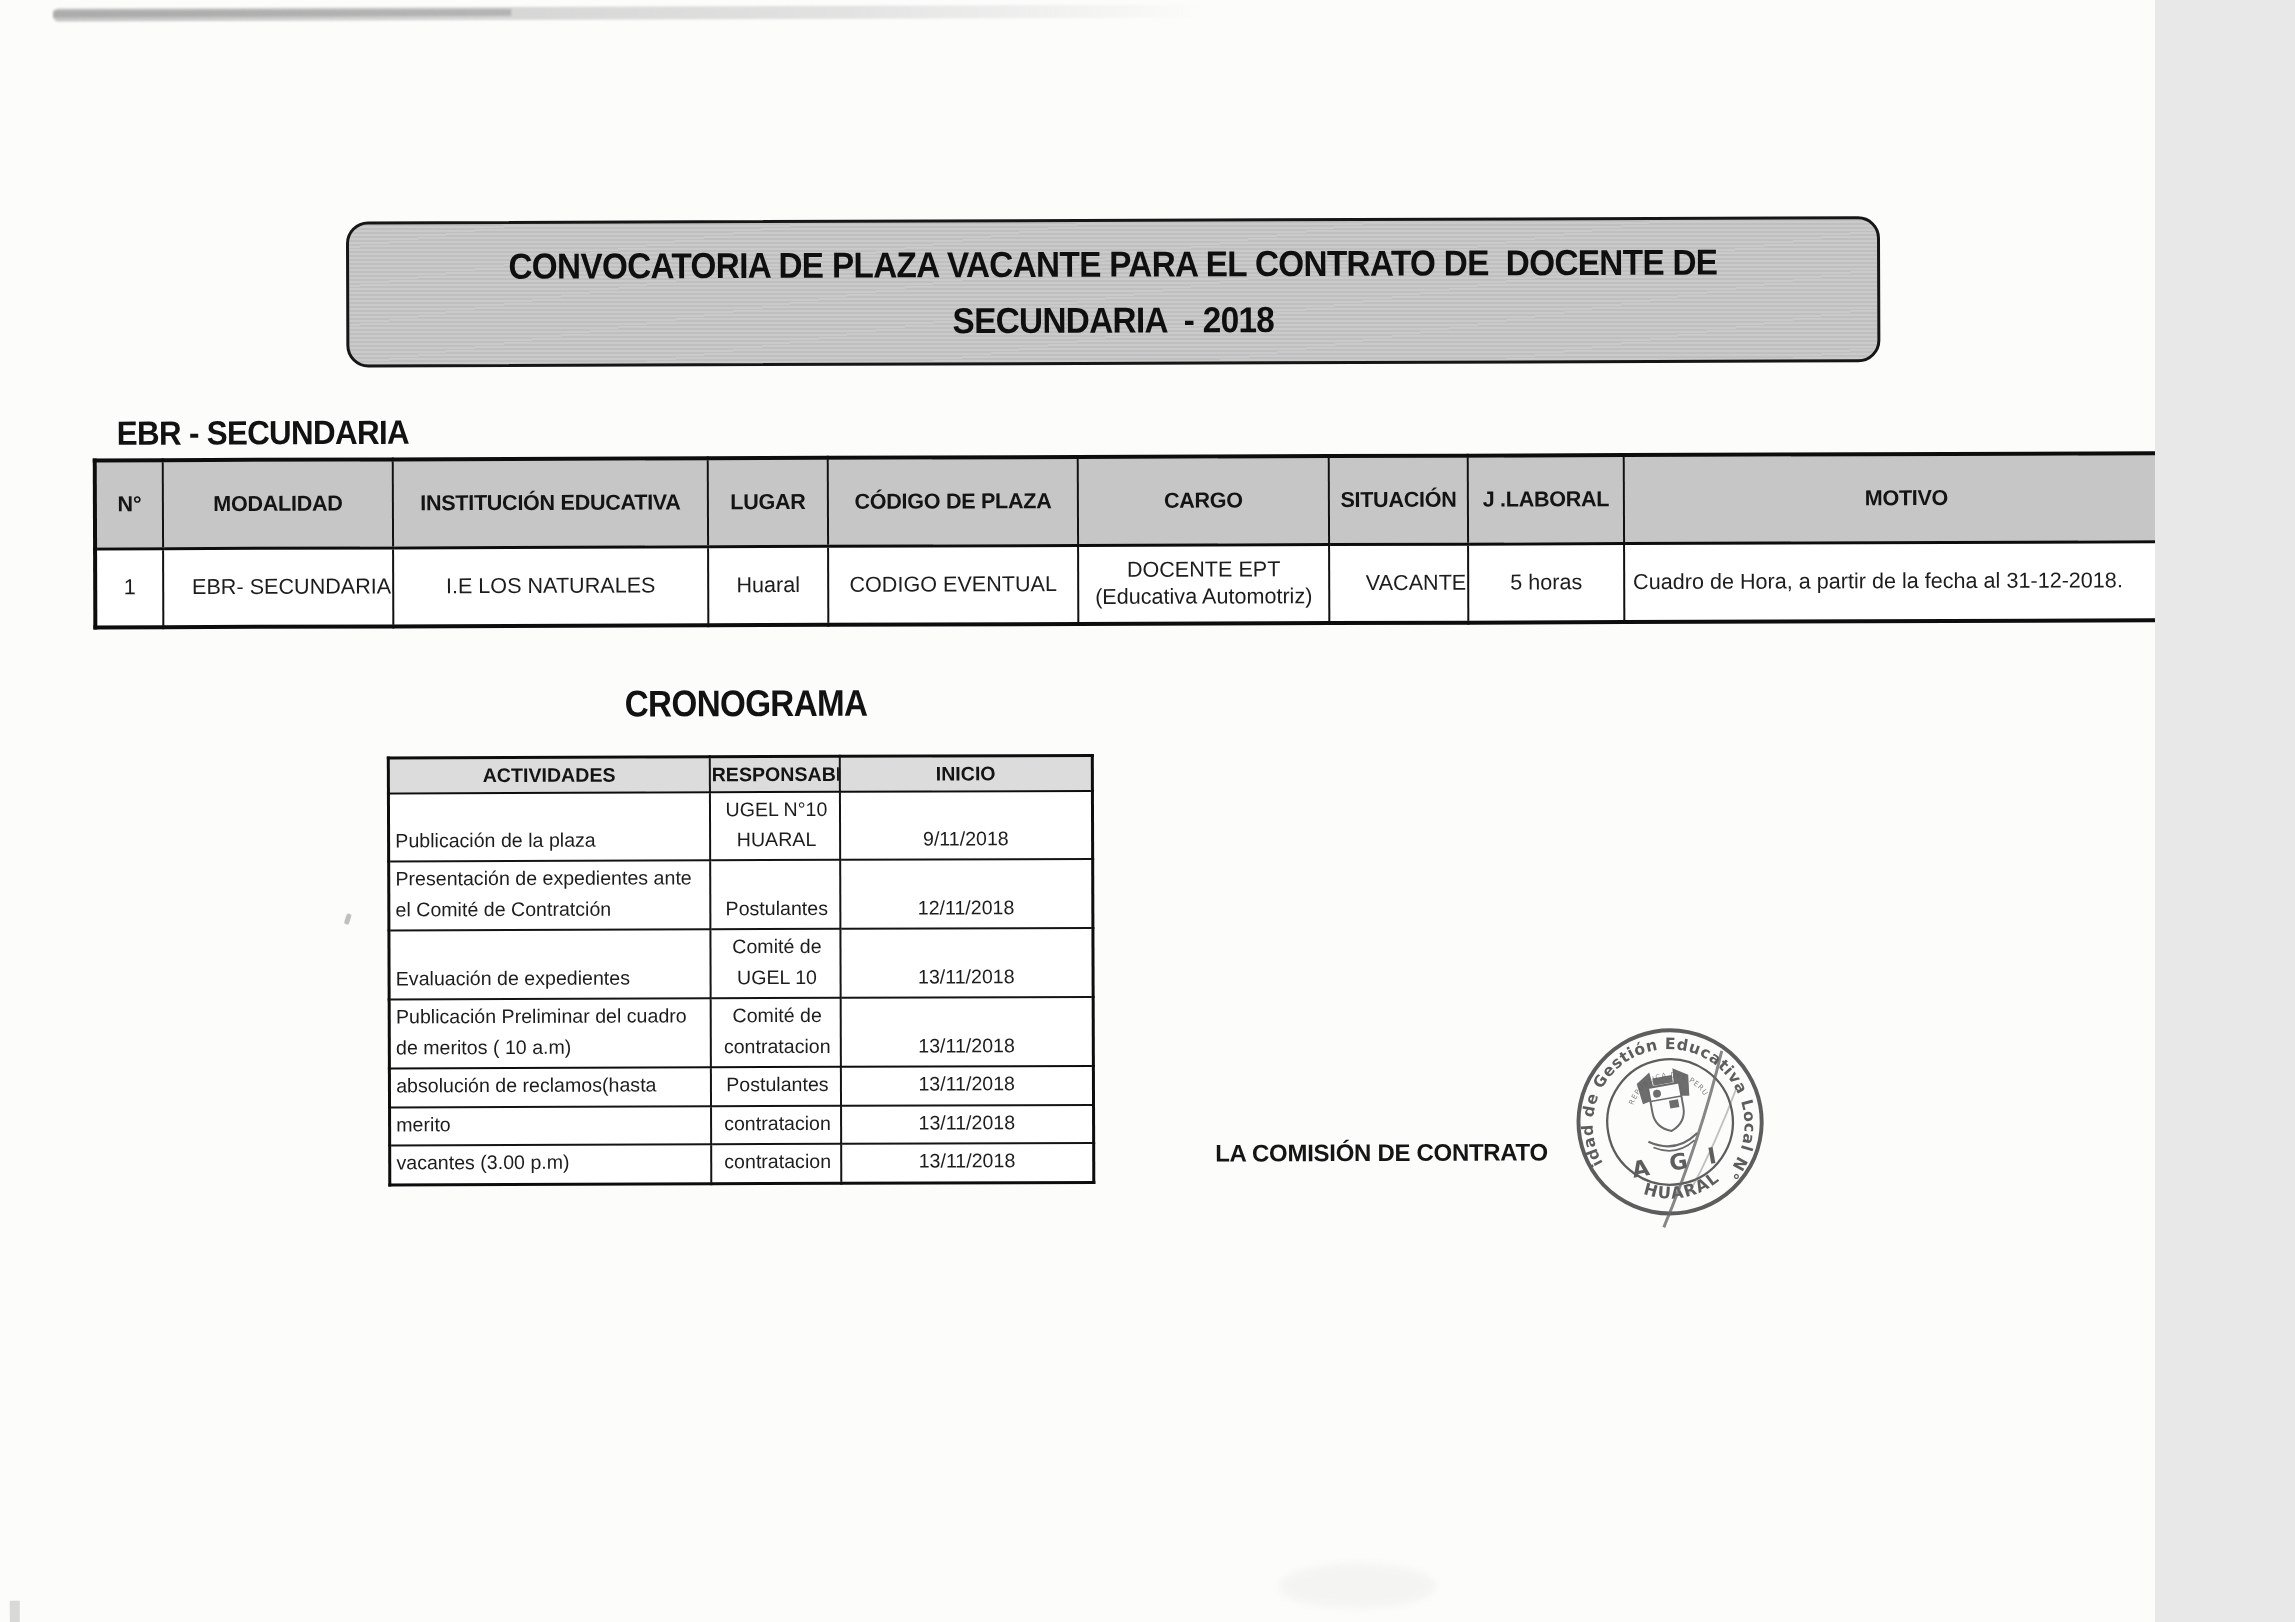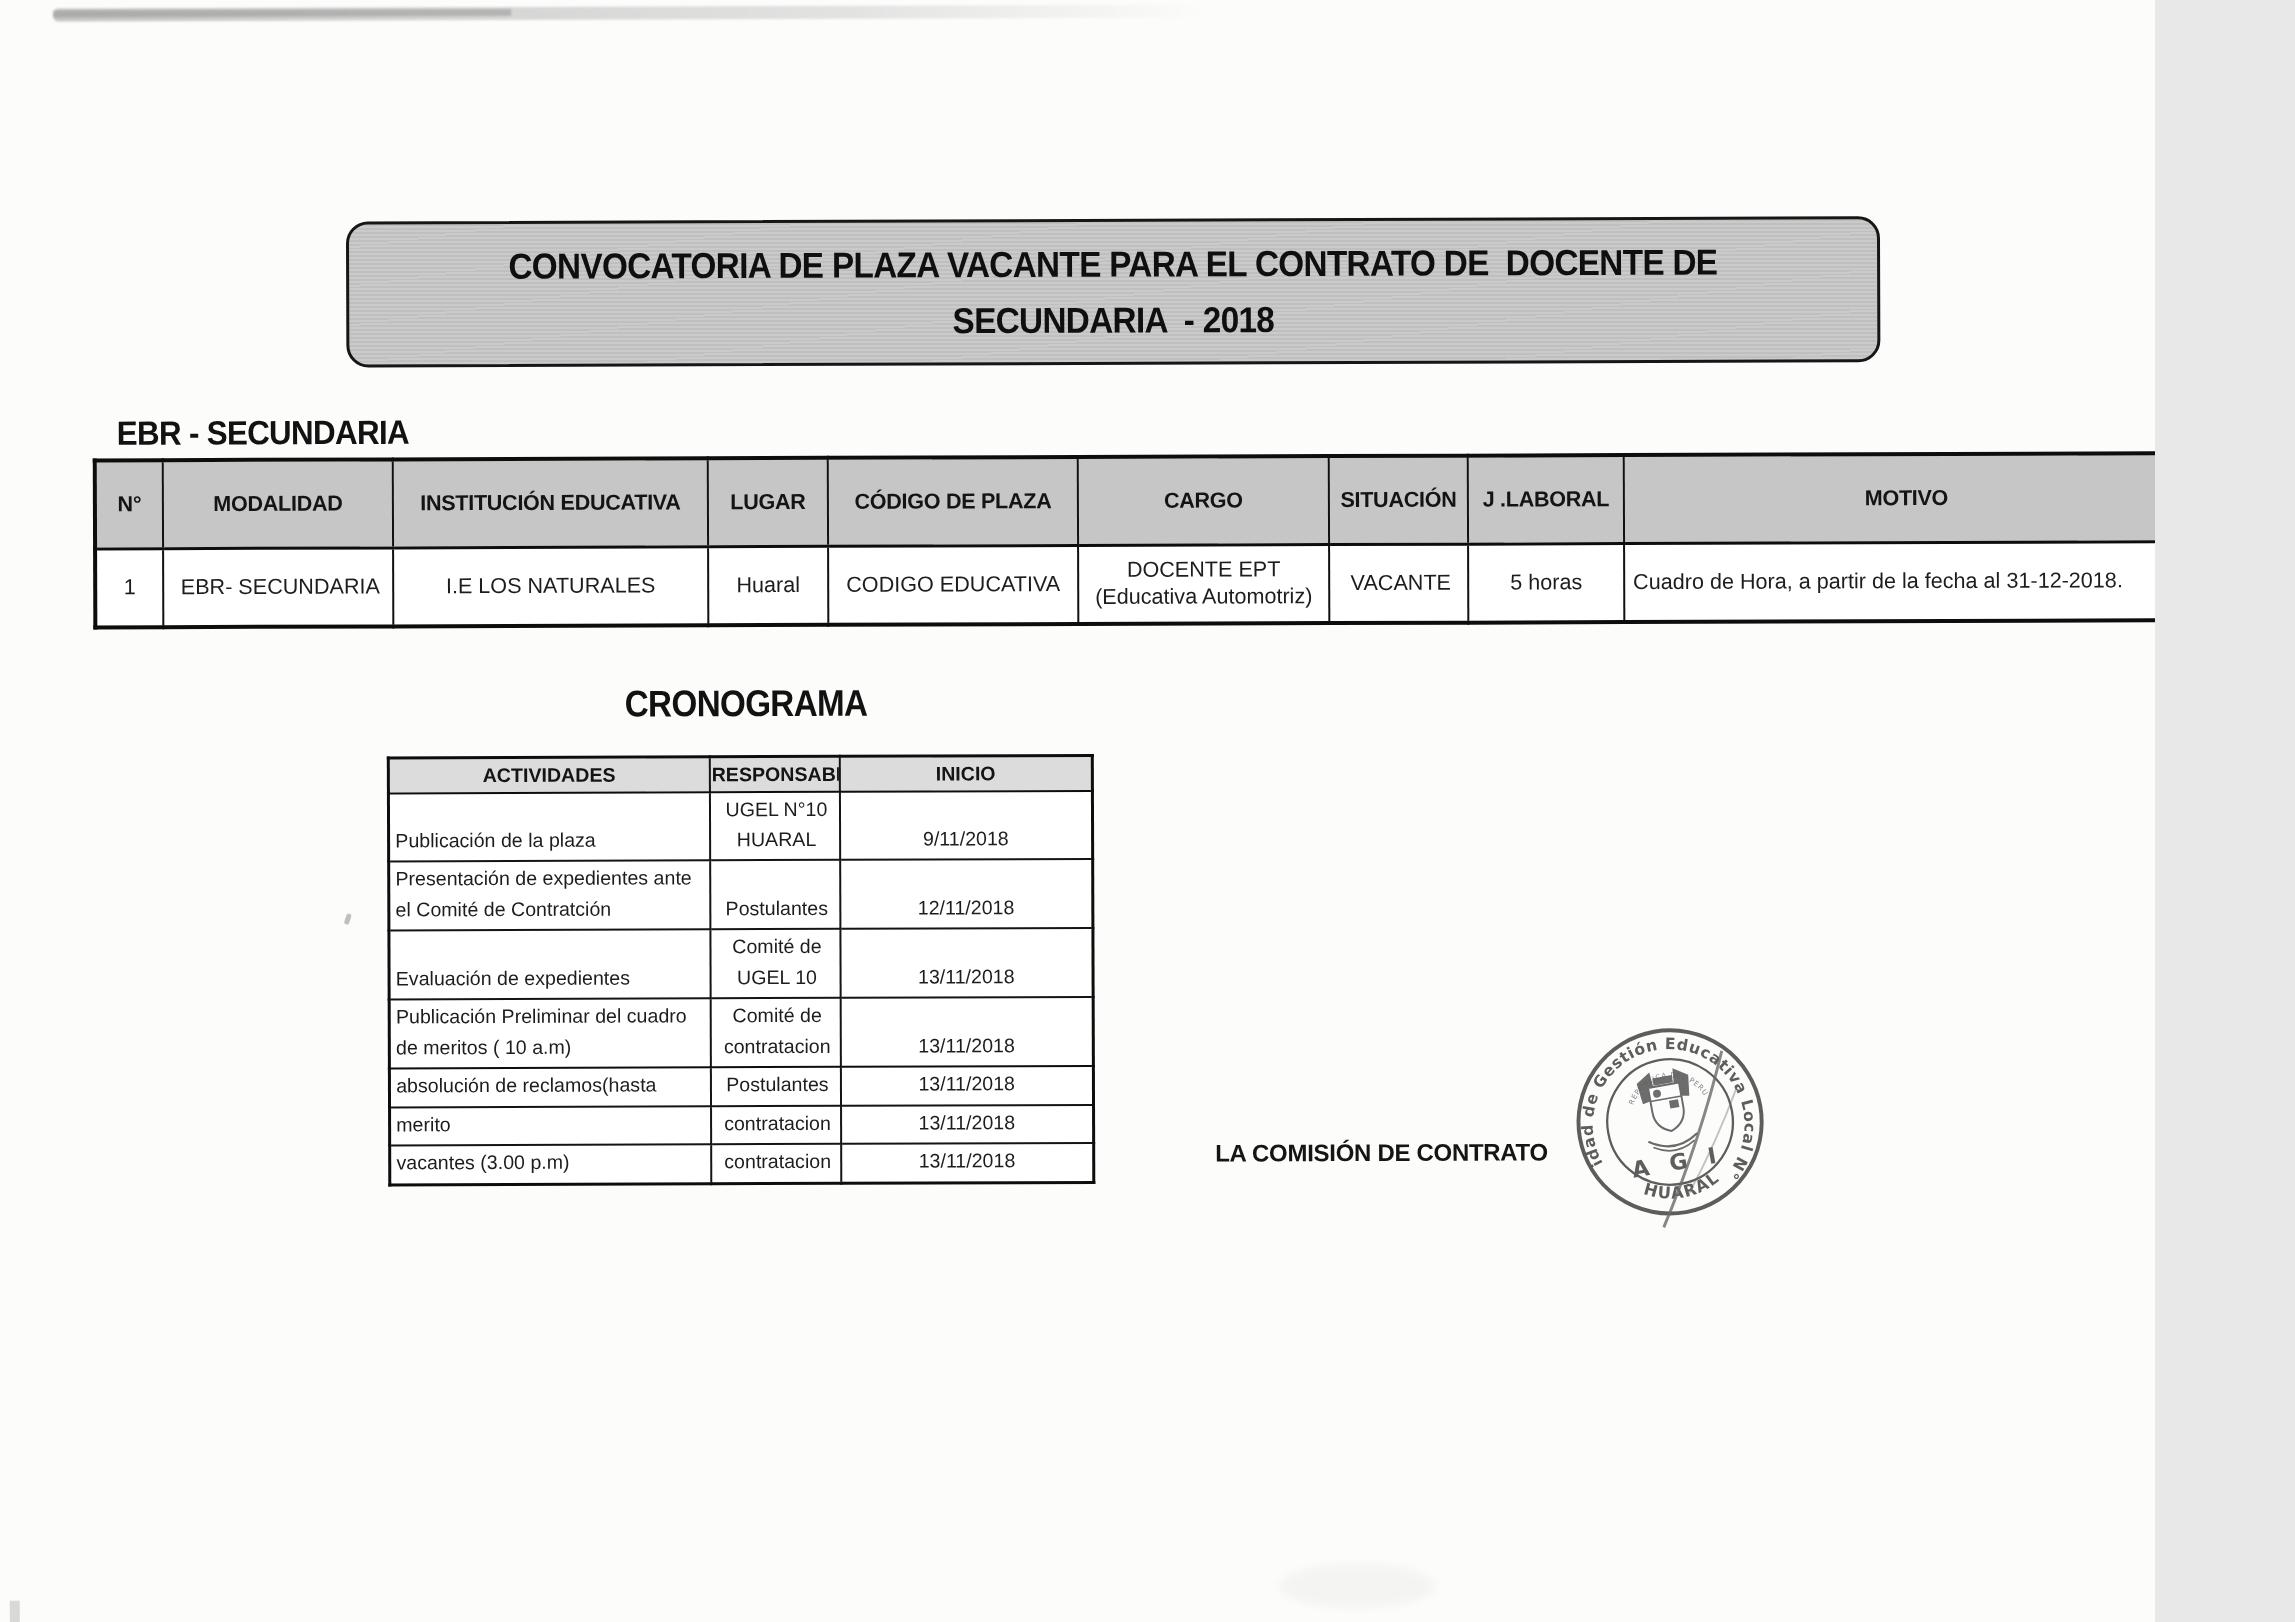--- a/index.html
+++ b/index.html
@@ -54,21 +54,21 @@
   .t-vac th,.t-vac td{border:2px solid #111;box-sizing:border-box;overflow:hidden;}
   .t-vac thead th{
     height:88px;background:#c6c6c6;font-size:21.6px;font-weight:bold;color:#141414;
     text-align:center;vertical-align:middle;letter-spacing:-0.3px;
   }
   .t-vac thead th{border-bottom:3.3px solid #0d0d0d;}
   .t-vac tbody td{
     height:79px;background:#fff;font-size:21.6px;color:#1d1d1d;
     text-align:center;vertical-align:middle;line-height:1.25;
   }
-  .t-vac td.al{text-align:center;padding-left:5.2px;}
+  .t-vac td.al{text-align:right;padding-left:5.2px;}
   .t-vac td.motivo{text-align:left;padding-left:7.9px;}
   
   .t-cro{position:absolute;left:387px;top:754px;width:704px;border:3.3px solid #0d0d0d;}
   .t-cro th,.t-cro td{border:2px solid #141414;box-sizing:border-box;overflow:hidden;}
   .t-cro thead th{
     height:35px;background:#dcdcdc;font-size:19.6px;font-weight:bold;color:#141414;
     text-align:center;vertical-align:middle;
   }
   .t-cro thead th{border-bottom:2.6px solid #0d0d0d;}
   .t-cro th.resp-h{text-align:left;white-space:nowrap;padding-left:1.3px;}
@@ -137,21 +137,21 @@
           <th>J .LABORAL</th>
           <th>MOTIVO</th>
         </tr>
       </thead>
       <tbody>
         <tr>
           <td>1</td>
           <td class="al">EBR- SECUNDARIA</td>
           <td>I.E LOS NATURALES</td>
           <td>Huaral</td>
-          <td>CODIGO EDUCATIVA</td>
+          <td>CODIGO EVENTUAL</td>
           <td>DOCENTE EPT (Educativa Automotriz)</td>
           <td class="al">VACANTE</td>
           <td>5 horas</td>
           <td class="motivo">Cuadro de Hora, a partir de la fecha al 31-12-2018.</td>
         </tr>
       </tbody>
     </table>
 
     <div class="h-crono">CRONOGRAMA</div>
 

